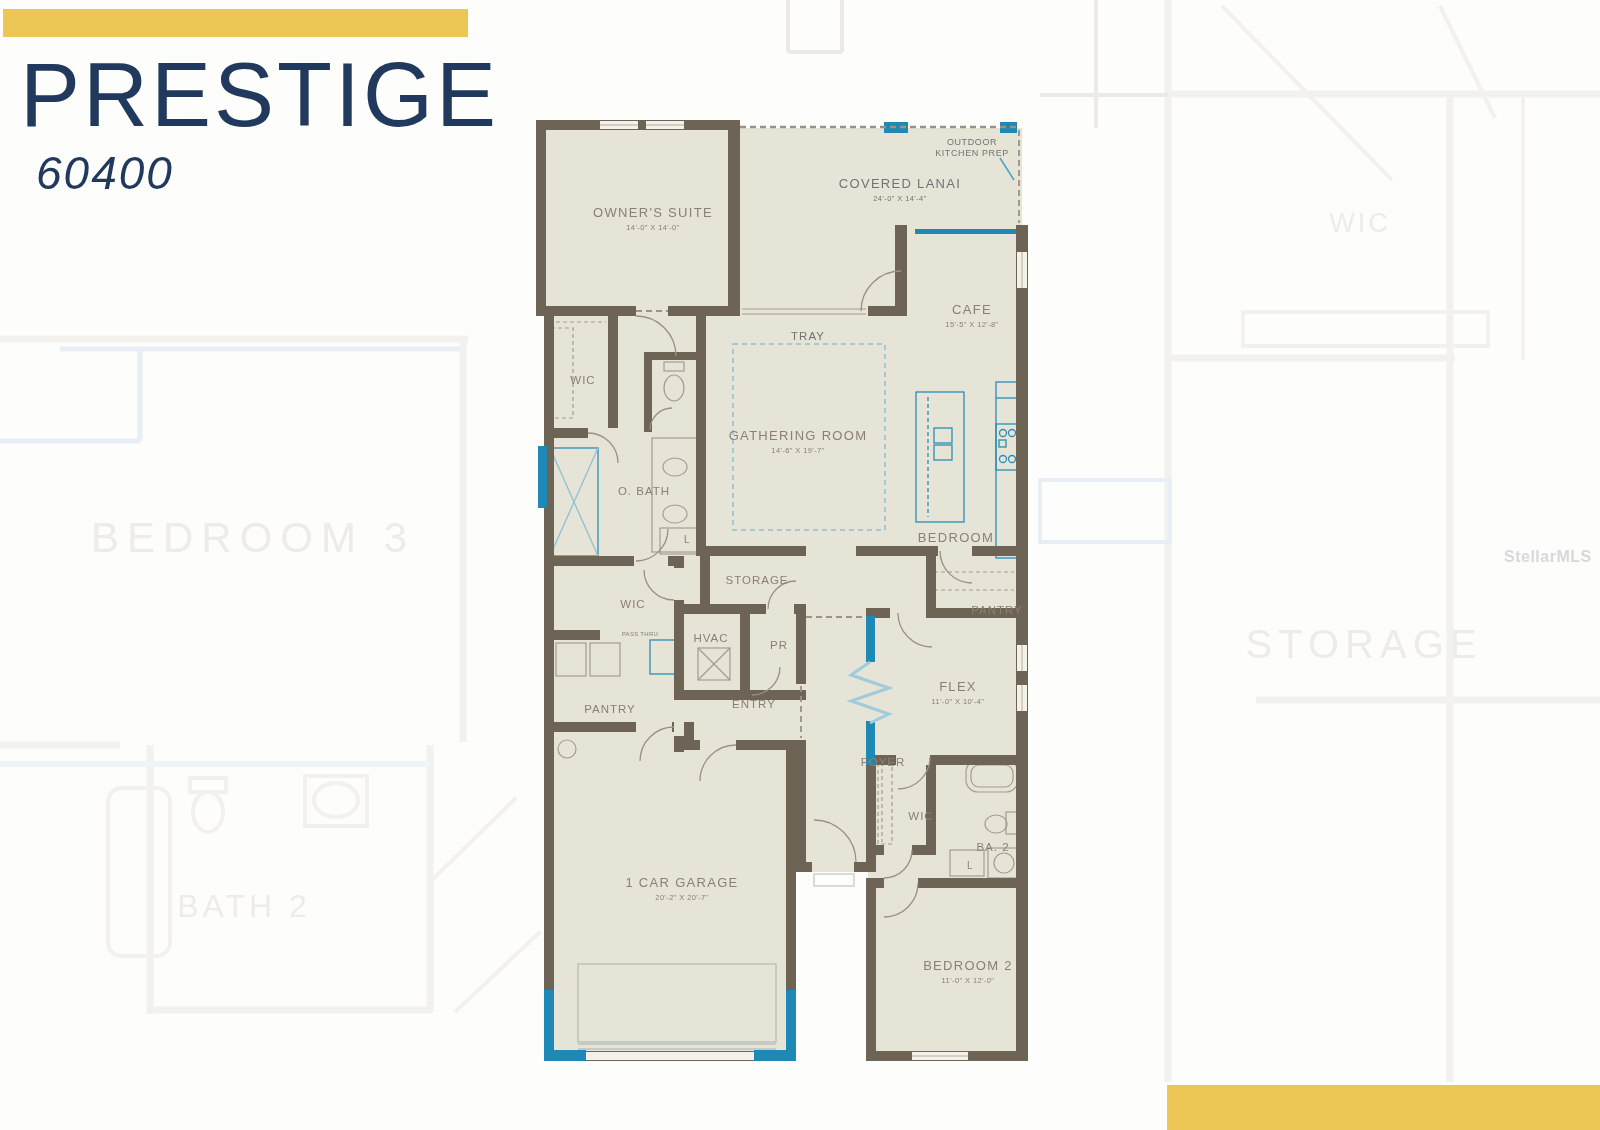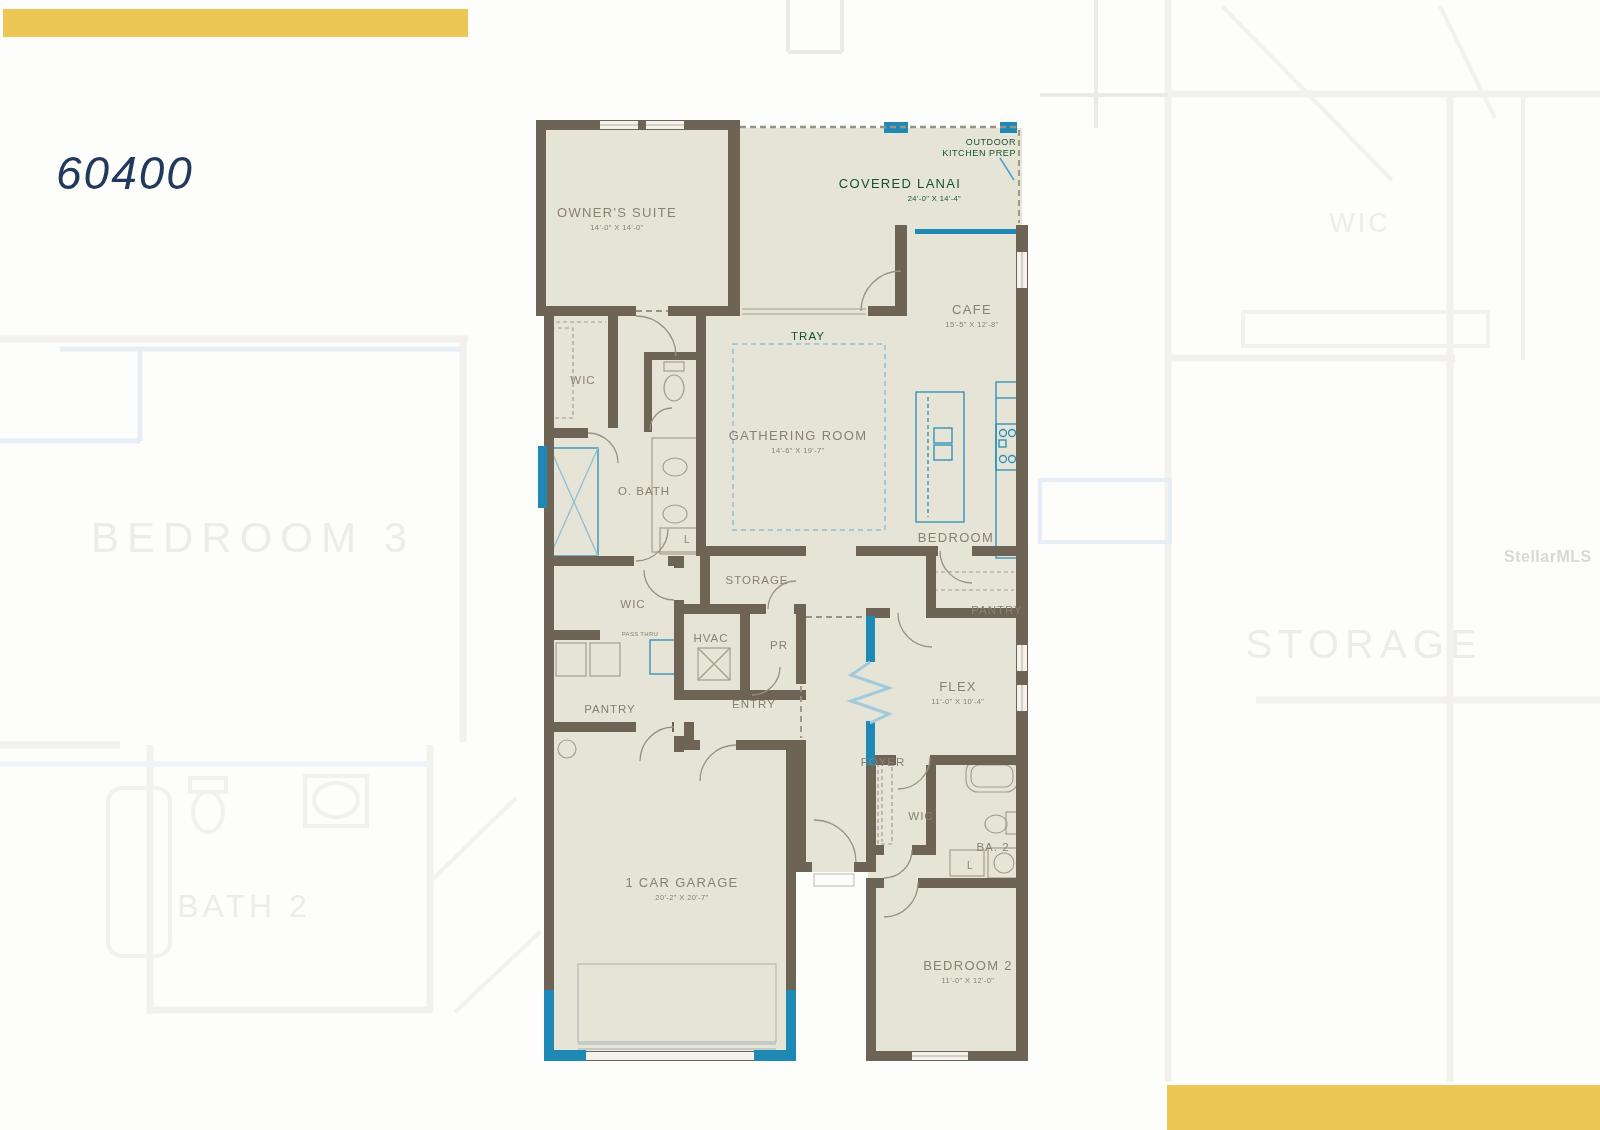--- a/index.html
+++ b/index.html
@@ -4,31 +4,31 @@
 <style>
   html,body{margin:0;padding:0;background:#fff;}
   .canvas{position:relative;width:1600px;height:1130px;background:#fdfdfb;overflow:hidden;
           font-family:"Liberation Sans",sans-serif;}
   .bar{position:absolute;background:#edc755;}
   .bar-top{left:3px;top:9px;width:465px;height:28px;}
   .bar-bottom{left:1167px;top:1085px;width:433px;height:45px;}
   .title{position:absolute;left:20px;top:50px;font-size:90px;font-weight:300;letter-spacing:3px;
          color:#21395c;line-height:1;}
   .model{position:absolute;left:36px;top:150px;font-size:46px;font-style:italic;font-weight:300;
-         letter-spacing:2px;color:#21395c;line-height:1;margin-left:20px;}
+         letter-spacing:2px;color:#21395c;line-height:1;}
   .plan-svg{position:absolute;left:0;top:0;}
   .labels{position:absolute;left:0;top:0;width:1600px;height:1130px;pointer-events:none;}
   .rlabel{position:absolute;transform:translate(-50%,-50%);text-align:center;color:#8a8173;
           white-space:nowrap;line-height:1.25;}
   .rname{font-size:13px;letter-spacing:1.3px;}
   .rname.sm{font-size:11.5px;letter-spacing:1px;}
   .rname.xs{font-size:10px;letter-spacing:.6px;}
   .rname.tiny{font-size:6px;letter-spacing:.3px;}
   .rdim{font-size:7.5px;letter-spacing:.4px;margin-top:2px;}
-  .blue{color:#14532d;text-align:right;}
+  .blue{color:#737373;}
   .wrap{white-space:normal;width:88px;font-size:9px;letter-spacing:.6px;}
   .traybg{background:#e6e3d7;padding:0 4px;}
   .bglabel{position:absolute;transform:translate(-50%,-50%);color:#edece8;white-space:nowrap;
            font-weight:400;}
   .bg-bedroom3{font-size:42px;letter-spacing:8px;}
   .bg-storage{font-size:40px;letter-spacing:6px;}
   .bg-bath2{font-size:32px;letter-spacing:4px;}
   .bg-wic{font-size:27px;letter-spacing:3px;}
   .watermark{position:absolute;left:1504px;top:548px;font-size:16px;color:#d8d8d8;
              letter-spacing:.5px;font-weight:bold;}
@@ -276,21 +276,21 @@
     <g fill="none" stroke="#9a9284" stroke-width="1.8" stroke-dasharray="6,4">
       <path d="M740 127 H1018" stroke-width="2.4"></path>
       <path d="M1019 130 V223"></path>
       <path d="M636 311 H668"></path>
       <path d="M806 617 H864"></path>
       <path d="M801 686 V738"></path>
     </g>
   </svg>
 
   <div class="labels">
-    <div class="rlabel" style="left:617px;top:219px">
+    <div class="rlabel" style="left:653px;top:219px">
       <div class="rname">OWNER'S SUITE</div>
       <div class="rdim">14'-0" X 14'-0"</div>
     </div>
     <div class="rlabel blue" style="left:972px;top:148px">
       <div class="rname wrap">OUTDOOR KITCHEN PREP</div>
     </div>
     <div class="rlabel blue" style="left:900px;top:190px">
       <div class="rname">COVERED LANAI</div>
       <div class="rdim">24'-0" X 14'-4"</div>
     </div>
@@ -361,17 +361,18 @@
       <div class="rname">1 CAR GARAGE</div>
       <div class="rdim">20'-2" X 20'-7"</div>
     </div>
     <div class="rlabel" style="left:968px;top:972px">
       <div class="rname">BEDROOM 2</div>
       <div class="rdim">11'-0" X 12'-0"</div>
     </div>
   </div>
 
   <div class="bar bar-top"></div>
+  <div class="title">PRESTIGE</div>
   <div class="model">60400</div>
   <div class="watermark">StellarMLS</div>
   <div class="bar bar-bottom"></div>
 
 </div>
 
 </body></html>

